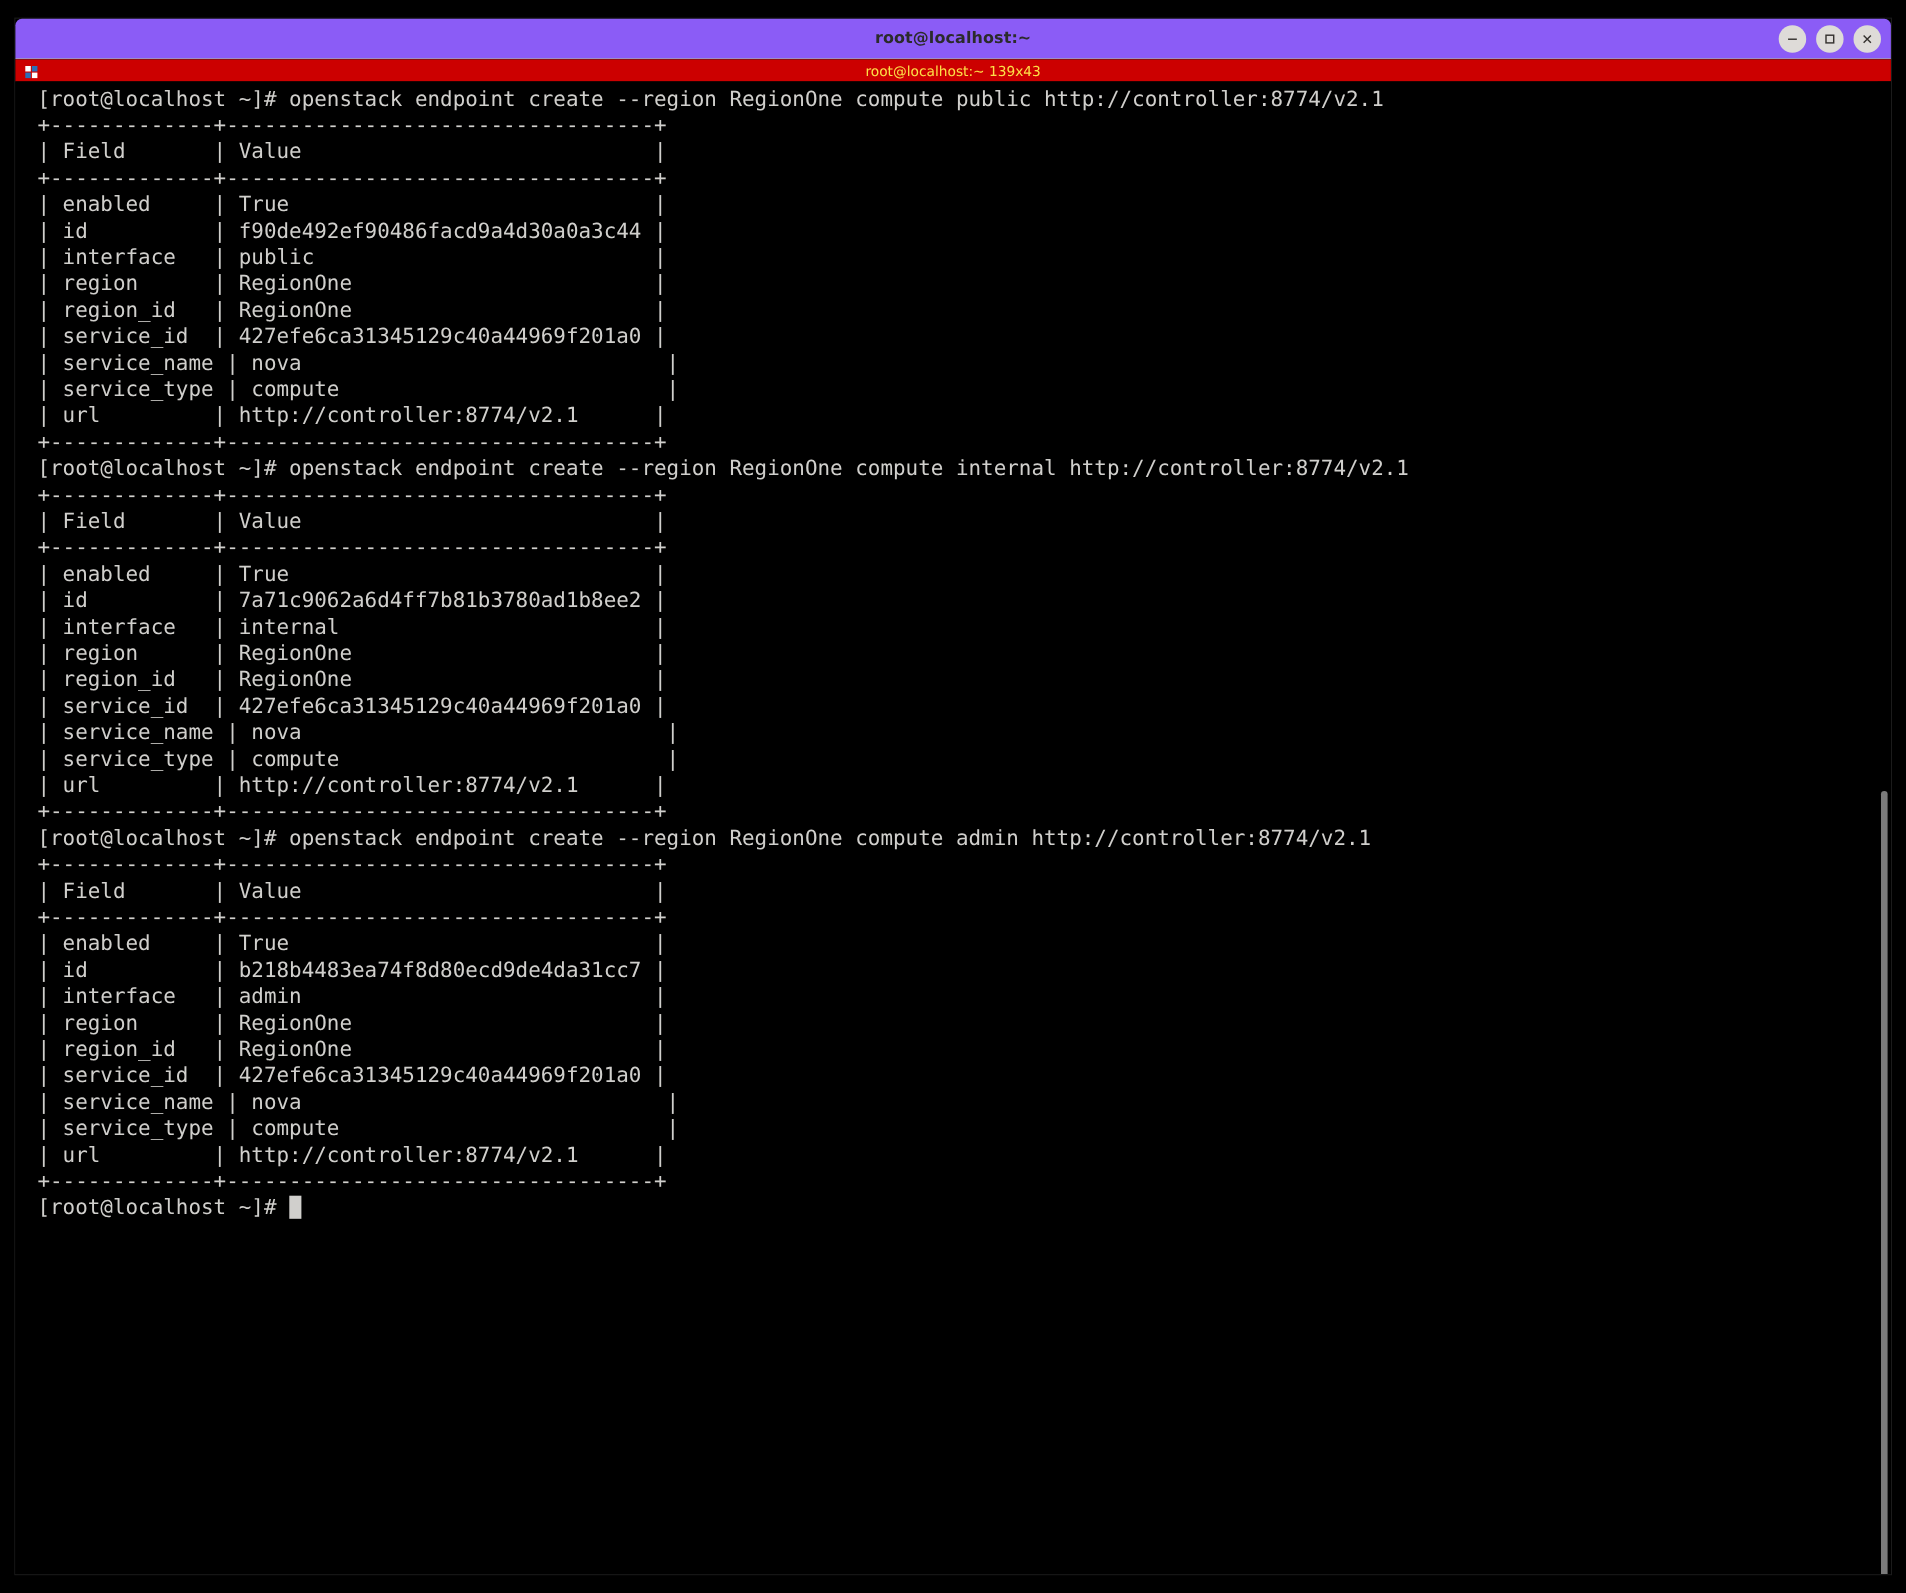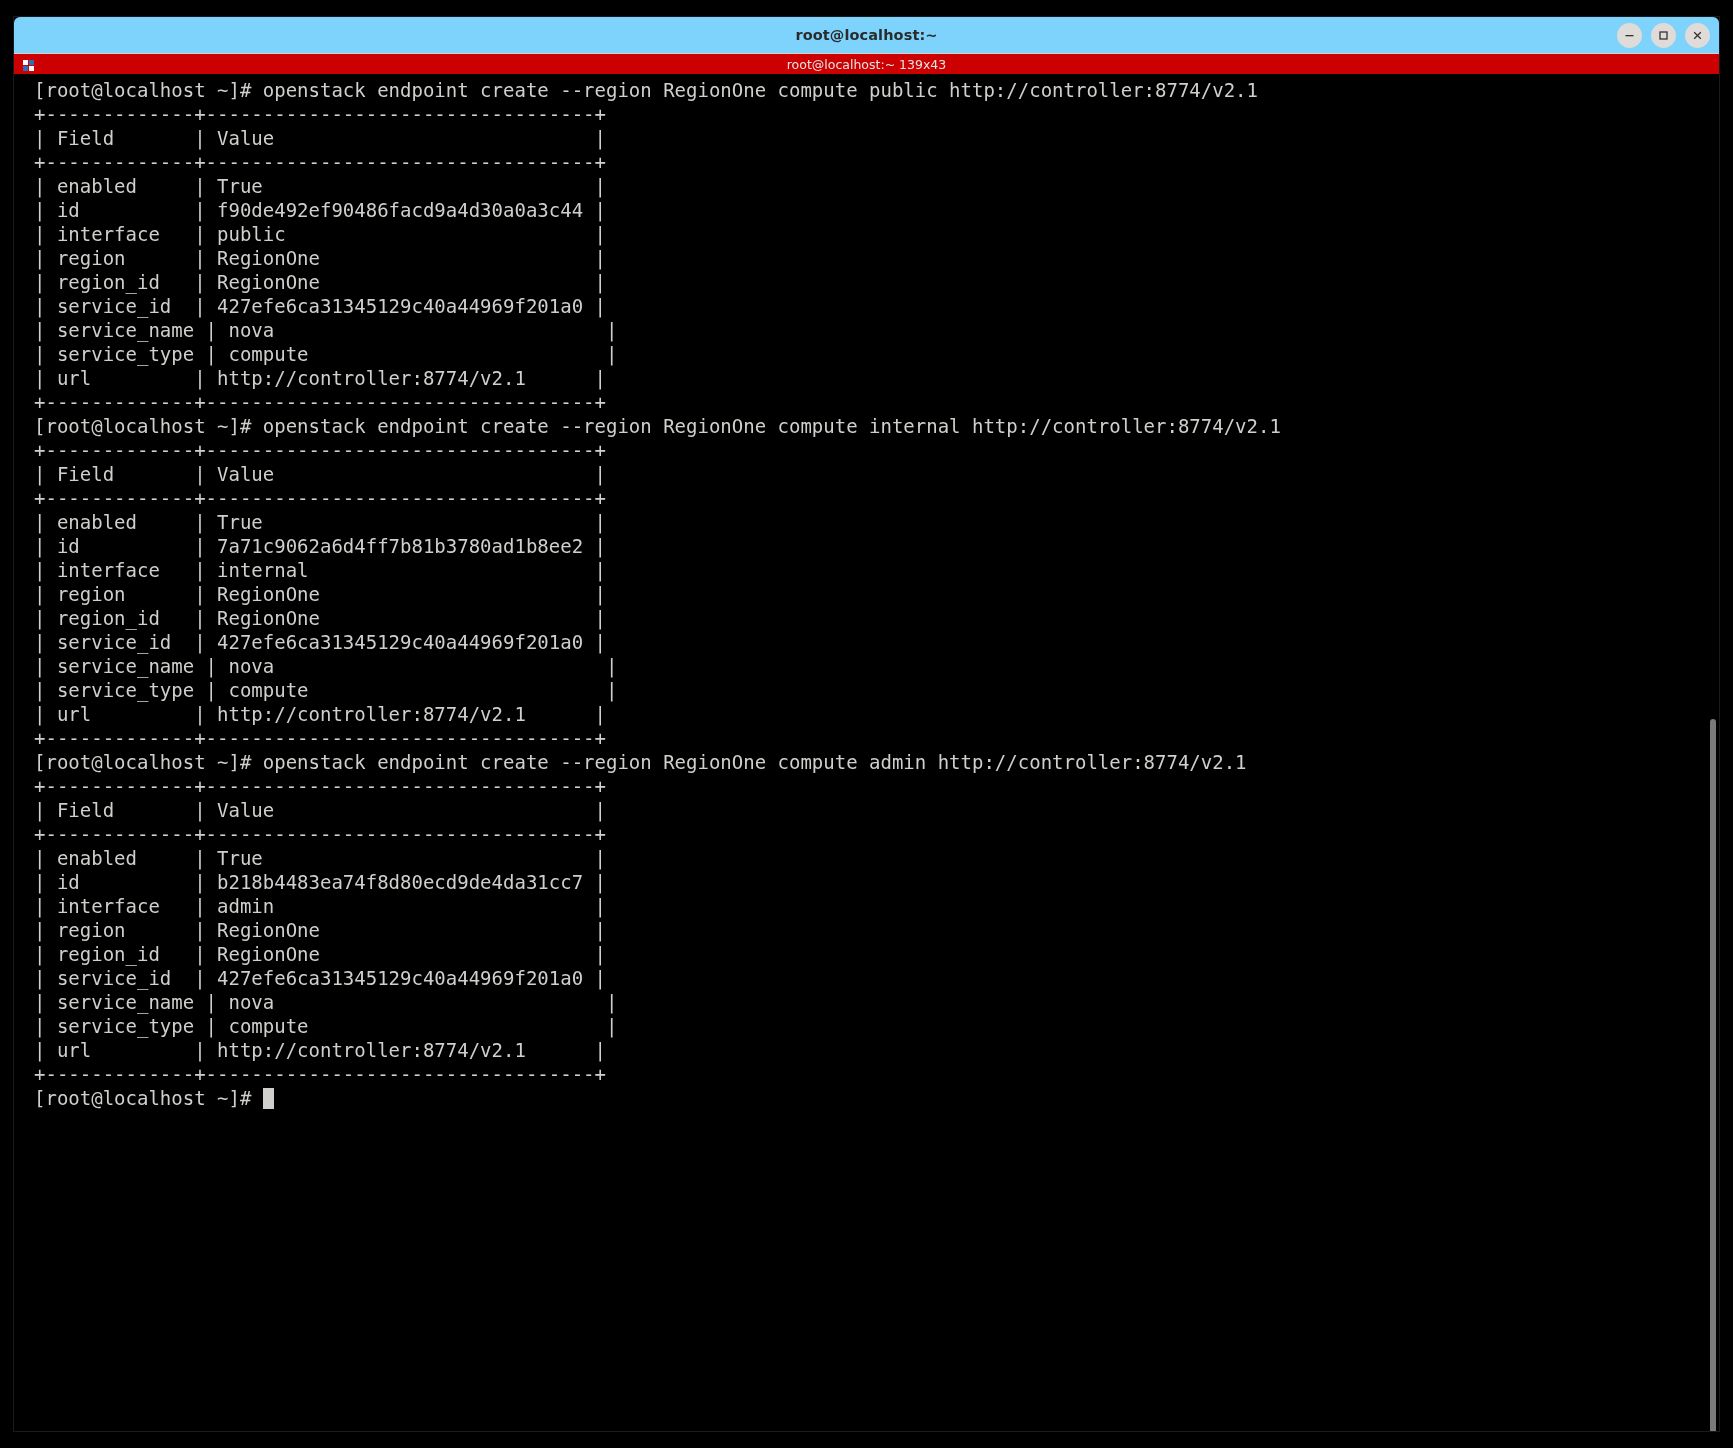--- a/index.html
+++ b/index.html
@@ -24,21 +24,21 @@
     display: flex;
     flex-direction: column;
     box-shadow: 0 0 0 1px #1b1b1b;
   }
 
   
   #titlebar {
     position: relative;
     height: 36px;
     min-height: 36px;
-    background: #7dd3fc;
+    background: #8b5cf6;
     border-top-left-radius: 6px;
     border-top-right-radius: 6px;
     display: flex;
     align-items: center;
     justify-content: center;
     border-bottom: 1px solid #d2d0cd;
   }
   #title-text {
     font-family: "DejaVu Sans", "Liberation Sans", sans-serif;
     font-size: 14.5px;
@@ -85,21 +85,21 @@
   #tab-icon {
     position: absolute;
     left: 8px;
     top: 3px;
     width: 13px;
     height: 13px;
   }
   #tab-label {
     font-family: "DejaVu Sans", "Liberation Sans", sans-serif;
     font-size: 12.5px;
-    color: #e5e5e5;
+    color: #fde047;
     white-space: nowrap;
   }
 
   
   #terminal-wrap {
     position: relative;
     flex: 1;
     background: #000000;
     overflow: hidden;
   }

